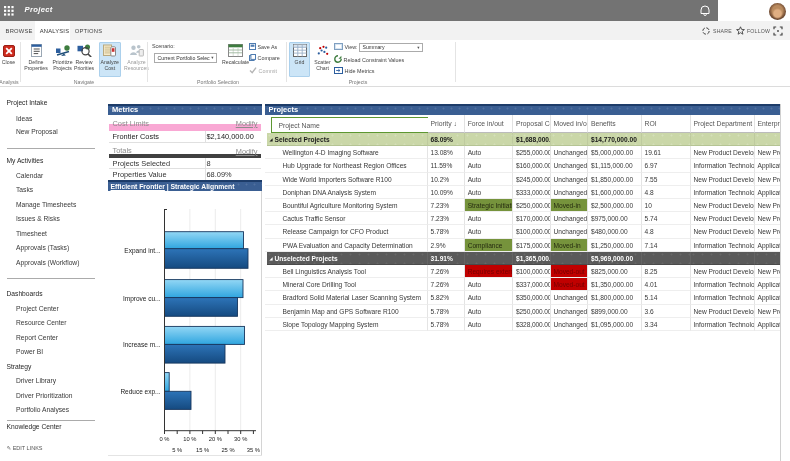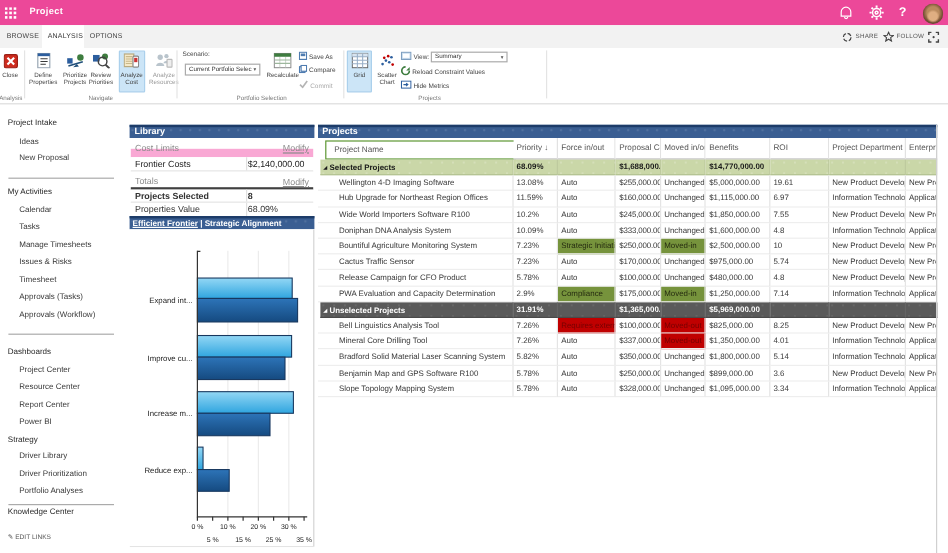--- a/index.html
+++ b/index.html
@@ -2,21 +2,21 @@
 <html><head>
 <meta charset="utf-8">
 <style>
 * { margin:0; padding:0; box-sizing:border-box; }
 html,body { width:790px; height:461px; overflow:hidden; background:#fff;
   font-family:"Liberation Sans", sans-serif; }
 #page { position:relative; width:790px; height:461px; background:#fff; }
 .abs { position:absolute; }
 
 
-#topbar { left:0; top:0; width:790px; height:21px; background:#ec4899; }
+#topbar { left:0; top:0; width:718px; height:21px; background:#737373;font-style:italic; }
 #topbar .title { position:absolute; left:24.5px; top:5px; color:#fff; font-size:7.7px; font-weight:bold; letter-spacing:0.3px; }
 
 
 #tabrow { left:0; top:21px; width:790px; height:19px; background:#f2f2f2; }
 .tab { position:absolute; top:0; height:19px; line-height:20px; font-size:5.8px; color:#444; letter-spacing:0.2px; }
 #antab { position:absolute; left:34.5px; top:0; width:35px; height:19px; background:#fff; }
 .tr-right { position:absolute; top:0; height:19px; line-height:20px; font-size:5.2px; color:#555; letter-spacing:0.2px; }
 
 
 #ribbon { left:0; top:40px; width:790px; height:47px; background:#fff; border-bottom:1px solid #dcdcdc; }
@@ -294,35 +294,35 @@
       <div class="nav nav1" style="left:6.5px;top:361.5px">Strategy</div>
       <div class="nav" style="left:16px;top:376px">Driver Library</div>
       <div class="nav" style="left:16px;top:390.5px">Driver Prioritization</div>
       <div class="nav" style="left:16px;top:405px">Portfolio Analyses</div>
       <div class="navsep" style="top:419.8px"></div>
       <div class="nav nav1" style="left:6.5px;top:422px">Knowledge Center</div>
       <div class="nav" style="left:6.5px;top:444px;font-size:5.5px;color:#555;">✎ EDIT LINKS</div>
     </div>
 
   <div class="abs" id="metrics">
-    <div class="band" id="mband">Library</div>
+    <div class="band" id="mband">Metrics</div>
     <div class="mrow" style="top:10.5px;height:16px;line-height:17px;border-bottom:7px solid #f9a8d4;">
         <span class="lab gray">Cost Limits</span>
         <span class="mod" style="top:4.5px">Modify</span>
       </div>
     <div class="mrow" style="top:26.5px;height:12px;line-height:12.5px;border-bottom:1px solid #e0e0e0;">
         <span class="vsep"></span>
         <span class="lab" style="color:#222">Frontier Costs</span>
         <span class="val" style="color:#222">$2,140,000.00</span>
       </div>
-    <div class="mrow" style="top:38.5px;height:15.5px;line-height:16px;border-bottom:2px solid #404040;">
+    <div class="mrow" style="top:38.5px;height:15.5px;line-height:16px;border-bottom:4px solid #404040;">
         <span class="lab gray">Totals</span>
         <span class="mod" style="top:4px">Modify</span>
       </div>
-    <div class="mrow" style="top:54px;height:10.5px;line-height:11px;border-bottom:1px solid #e0e0e0;font-weight:bold;">
+    <div class="mrow" style="top:54px;height:10.5px;line-height:11px;border-bottom:1px solid #e0e0e0;">
         <span class="vsep"></span>
         <span class="lab">Projects Selected</span>
         <span class="val">8</span>
       </div>
     <div class="mrow" style="top:64.5px;height:11px;line-height:11px;">
         <span class="vsep"></span>
         <span class="lab">Properties Value</span>
         <span class="val">68.09%</span>
       </div>
     <div class="band" id="efband"><u>Efficient Frontier</u> | Strategic Alignment</div>

